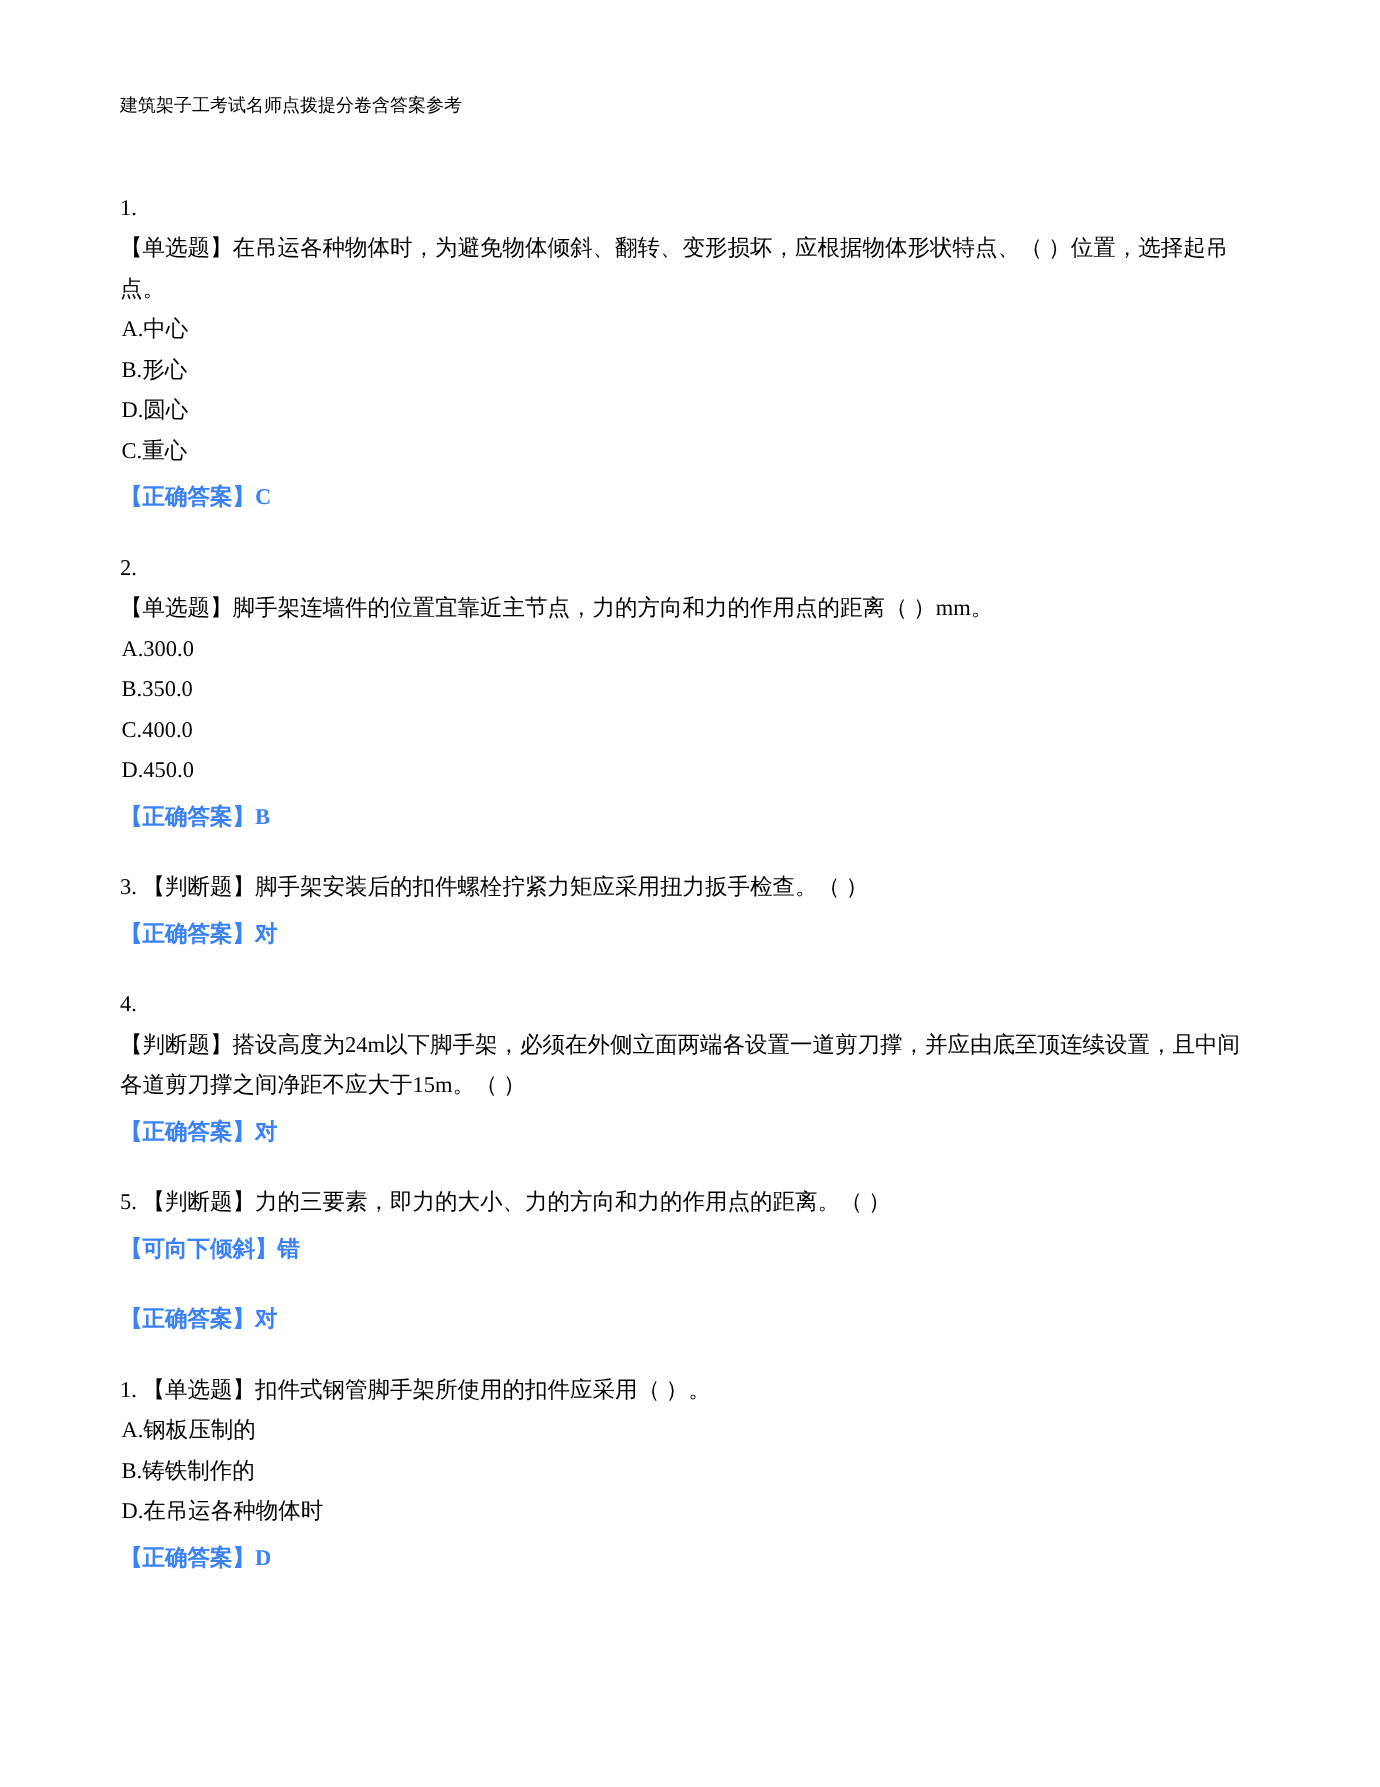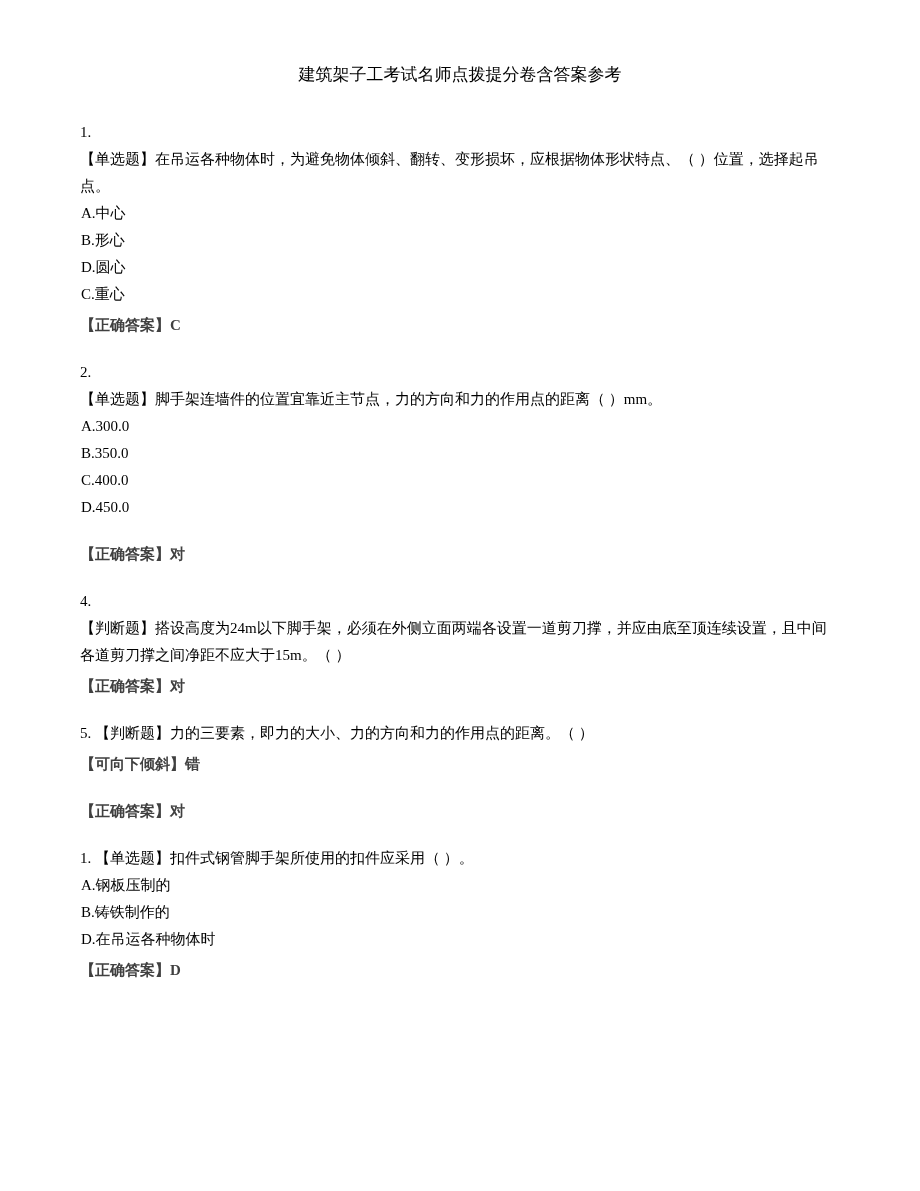--- a/index.html
+++ b/index.html
@@ -11,34 +11,34 @@
       background: #ffffff;
       font-family: "SimSun", "宋体", serif;
       font-size: 15px;
       color: #000000;
       width: 920px;
       min-height: 1191px;
       padding: 60px 80px;
       line-height: 1.8;
     }
     .page-title {
-      text-align: center;
-      font-size: 17px;
+      text-align: left;
+      font-size: 12px;
       font-weight: normal;
-      margin-bottom: 28px;
+      margin-bottom: 44px;
     }
     .question-block {
       margin-bottom: 20px;
     }
     .option {
       display: block;
       margin-left: 1px;
     }
     .answer {
-      color: #404040;
+      color: #3b82f6;
       font-weight: bold;
       margin-top: 4px;
       margin-bottom: 4px;
     }
   </style>
 </head>
 <body>
 
 <h1 class="page-title">建筑架子工考试名师点拨提分卷含答案参考</h1>
 
@@ -52,22 +52,24 @@
       <div class="option">C.重心</div>
       <div class="answer">【正确答案】C</div>
     </div>
     <div class="question-block">
       <div>2.</div>
       <div>【单选题】脚手架连墙件的位置宜靠近主节点，力的方向和力的作用点的距离（ ）mm。</div>
       <div class="option">A.300.0</div>
       <div class="option">B.350.0</div>
       <div class="option">C.400.0</div>
       <div class="option">D.450.0</div>
+      <div class="answer">【正确答案】B</div>
     </div>
     <div class="question-block">
+      <div>3. 【判断题】脚手架安装后的扣件螺栓拧紧力矩应采用扭力扳手检查。（ ）</div>
       <div class="answer">【正确答案】对</div>
     </div>
     <div class="question-block">
       <div>4.</div>
       <div>【判断题】搭设高度为24m以下脚手架，必须在外侧立面两端各设置一道剪刀撑，并应由底至顶连续设置，且中间各道剪刀撑之间净距不应大于15m。（ ）</div>
       <div class="answer">【正确答案】对</div>
     </div>
     <div class="question-block">
       <div>5. 【判断题】力的三要素，即力的大小、力的方向和力的作用点的距离。（ ）</div>
       <div class="answer">【可向下倾斜】错</div>

